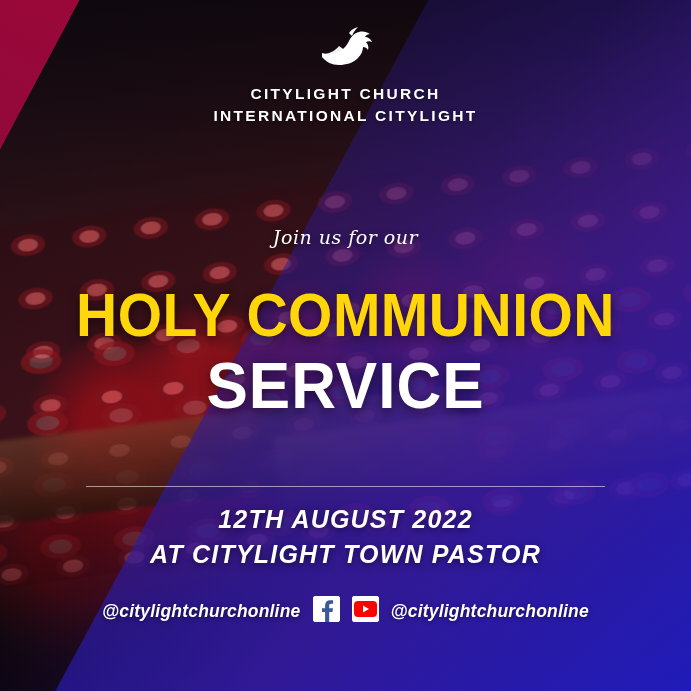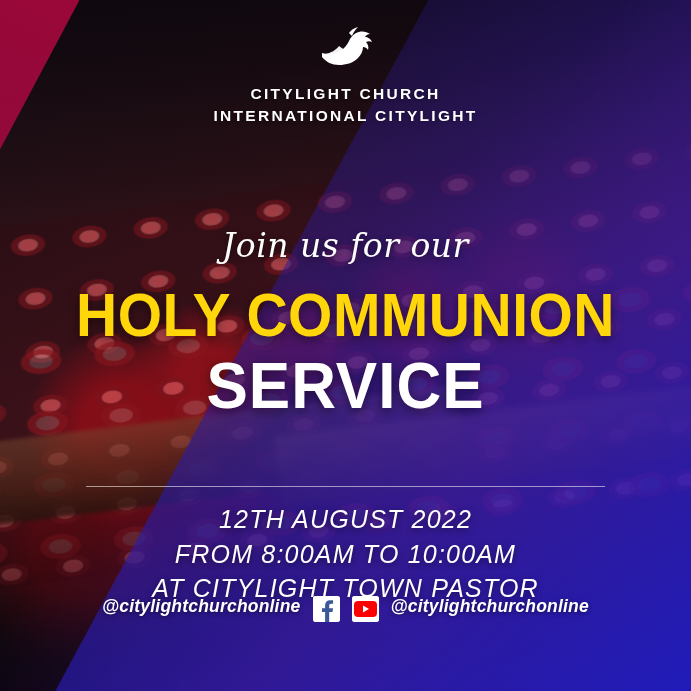--- a/index.html
+++ b/index.html
@@ -153,21 +153,21 @@
     color: #ffffff;
     text-shadow: 0 1px 3px rgba(0,0,0,0.35);
   }
 
   .join-us {
     position: absolute;
     top: 226px;
     left: 0; right: 0;
     font-family: "DejaVu Serif", serif;
     font-style: italic;
-    font-size: 33px;
+    font-size: 19px;
     letter-spacing: 0.5px;
     color: #ffffff;
     text-shadow: 0 2px 6px rgba(0,0,0,0.45);
   }
 
   .headline {
     position: absolute;
     top: 282px;
     left: 0; right: 0;
     font-size: 57px;
@@ -210,34 +210,34 @@
     background: rgba(255,255,255,0.55);
   }
 
   .details {
     position: absolute;
     top: 502px;
     left: 0; right: 0;
   }
   .details .line {
     font-size: 25px;
-    font-weight: normal;
+    font-weight: bold;
     font-style: italic;
     letter-spacing: 1.2px;
     line-height: 1.38;
     color: #ffffff;
     text-shadow: 0 2px 6px rgba(0,0,0,0.5);
   }
 
   .social {
     position: absolute;
     top: 596px;
     left: 0; right: 0;
     display: flex;
-    align-items: flex-start;
+    align-items: flex-end;
     justify-content: center;
     gap: 12px;
   }
   .handle {
     font-size: 17.5px;
     font-style: italic;
     font-weight: bold;
     color: #ffffff;
     letter-spacing: 0.2px;
     text-shadow: 0 1px 4px rgba(0,0,0,0.5);
@@ -293,21 +293,20 @@
 
     <div class="headline">HOLY COMMUNION</div>
 
     <div class="subhead">SERVICE</div>
 
 
     <div class="divider"></div>
 
     <div class="details">
       <div class="line">12TH AUGUST 2022</div>
-      <div class="line">FROM 8:00AM TO 10:00AM</div>
       <div class="line">AT CITYLIGHT TOWN PASTOR</div>
     </div>
 
     <div class="social">
       <div class="handle">@citylightchurchonline</div>
 
       <div class="icon-box icon-fb">
         <svg width="27" height="26" viewBox="0 0 27 26">
           <rect x="0" y="0" width="27" height="26" rx="3" fill="#ffffff"></rect>
           <path d="M16.2 26V16.1h3.3l.5-3.9h-3.8V9.7c0-1.1.3-1.9 1.9-1.9h2V4.3c-.35-.05-1.6-.15-3-.15-3 0-5 1.8-5 5.15v2.9H9v3.9h3.1V26z" fill="#3b5998"></path>

